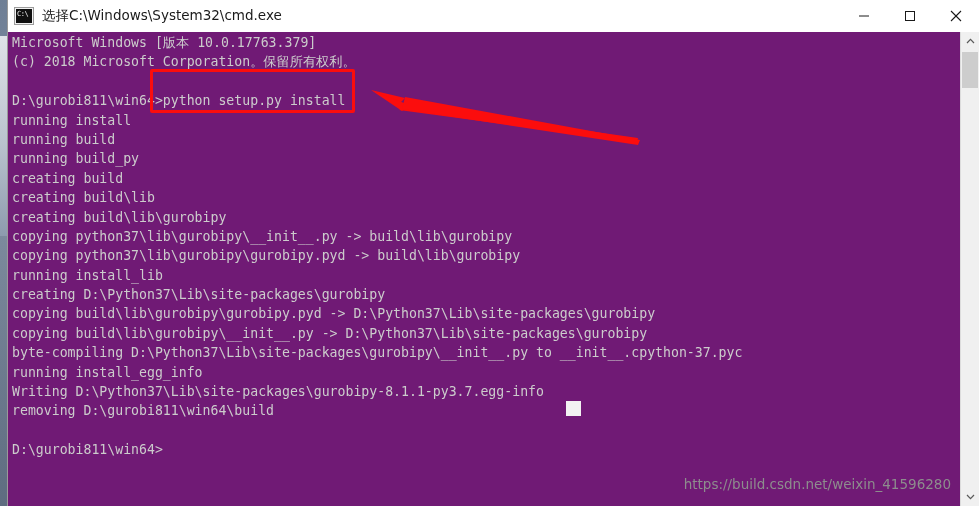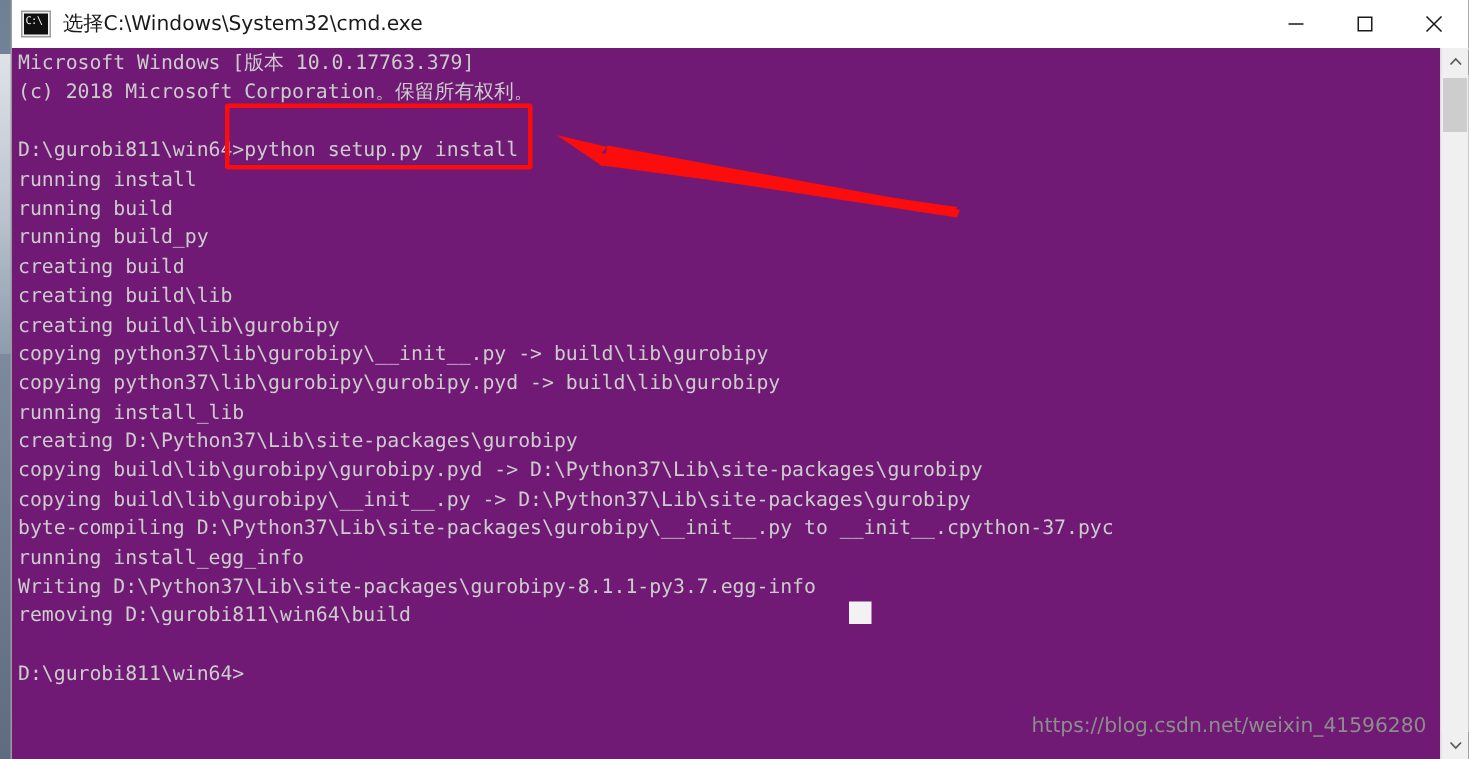--- a/index.html
+++ b/index.html
@@ -196,21 +196,21 @@
       <svg width="12" height="12" viewBox="0 0 12 12">
         <line x1="1" y1="1" x2="11" y2="11" stroke="#1a1a1a" stroke-width="1.1"></line>
         <line x1="11" y1="1" x2="1" y2="11" stroke="#1a1a1a" stroke-width="1.1"></line>
       </svg>
     </div>
   </div>
 
   <div id="console-body">
     <div id="console-text"><div class="console-line">Microsoft Windows [版本 10.0.17763.379]</div><div class="console-line">(c) 2018 Microsoft Corporation。保留所有权利。</div><div class="console-line"></div><div class="console-line">D:\gurobi811\win64&gt;python setup.py install</div><div class="console-line">running install</div><div class="console-line">running build</div><div class="console-line">running build_py</div><div class="console-line">creating build</div><div class="console-line">creating build\lib</div><div class="console-line">creating build\lib\gurobipy</div><div class="console-line">copying python37\lib\gurobipy\__init__.py -&gt; build\lib\gurobipy</div><div class="console-line">copying python37\lib\gurobipy\gurobipy.pyd -&gt; build\lib\gurobipy</div><div class="console-line">running install_lib</div><div class="console-line">creating D:\Python37\Lib\site-packages\gurobipy</div><div class="console-line">copying build\lib\gurobipy\gurobipy.pyd -&gt; D:\Python37\Lib\site-packages\gurobipy</div><div class="console-line">copying build\lib\gurobipy\__init__.py -&gt; D:\Python37\Lib\site-packages\gurobipy</div><div class="console-line">byte-compiling D:\Python37\Lib\site-packages\gurobipy\__init__.py to __init__.cpython-37.pyc</div><div class="console-line">running install_egg_info</div><div class="console-line">Writing D:\Python37\Lib\site-packages\gurobipy-8.1.1-py3.7.egg-info</div><div class="console-line">removing D:\gurobi811\win64\build</div><div class="console-line"></div><div class="console-line">D:\gurobi811\win64&gt;</div></div>
     <div id="block-cursor" style="display: block;"></div>
-    <div id="watermark">https://blog.csdn.net/weixin_41596280</div>
+    <div id="watermark">https://build.csdn.net/weixin_41596280</div>
   </div>
 
   <div id="scrollbar">
     <div id="sb-track"></div>
     <div class="sb-arrow" id="sb-arrow-up">
       <svg width="9" height="6" viewBox="0 0 9 6">
         <polyline points="1,5 4.5,1.3 8,5" fill="none" stroke="#5a5a5a" stroke-width="1.2"></polyline>
       </svg>
     </div>
     <div id="sb-thumb"></div>

